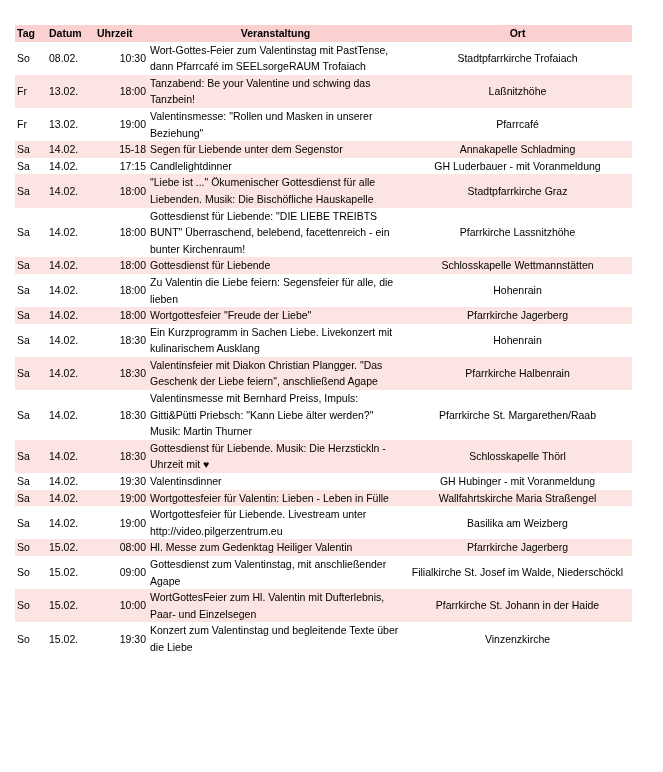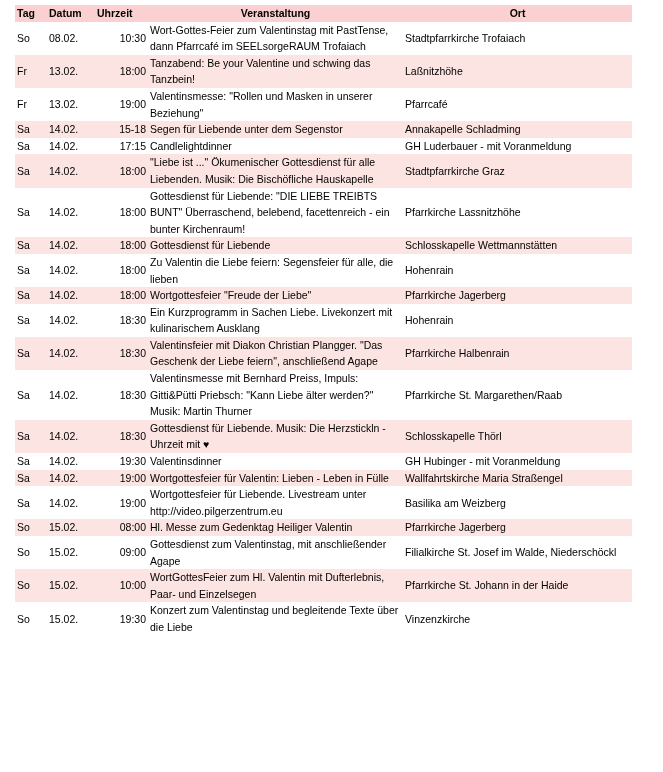--- a/index.html
+++ b/index.html
@@ -25,20 +25,21 @@
     line-height: 25px;
     white-space: nowrap;
   }
   table.events {
     border-collapse: collapse;
     table-layout: fixed;
     width: 617px;
     font-size: 10.5px;
     line-height: 16.6px;
     color: var(--text-color, #000);
+    margin-top: 20px;
   }
   table.events th, table.events td {
     padding: 0 2px;
     vertical-align: middle;
     word-wrap: break-word;
   }
   table.events thead th {
     background: var(--header-bg, #fbd0d0);
     font-weight: bold;
     height: 16px;
@@ -48,21 +49,21 @@
   table.events thead th.col-ort {
     text-align: center;
   }
   table.events tr.stripe td {
     background: var(--stripe-bg, #fce4e2);
   }
   td.col-tag, th.col-tag { padding-left: 3px; text-align: left; }
   td.col-datum, th.col-datum { padding-left: 2px; text-align: left; }
   td.col-uhrzeit, th.col-uhrzeit { padding-left: 2px; text-align: right; }
   td.col-veranstaltung { text-align: left; padding: 0 3px; }
-  td.col-ort { text-align: left; padding-left: 5px; padding-right: 4px; }
+  td.col-ort { text-align: center; padding-left: 5px; padding-right: 4px; }
 </style>
 </head>
 <body>
 
 <div class="page">
 
   <table class="events">
     <colgroup>
       <col style="width:32px">
       <col style="width:48px">

